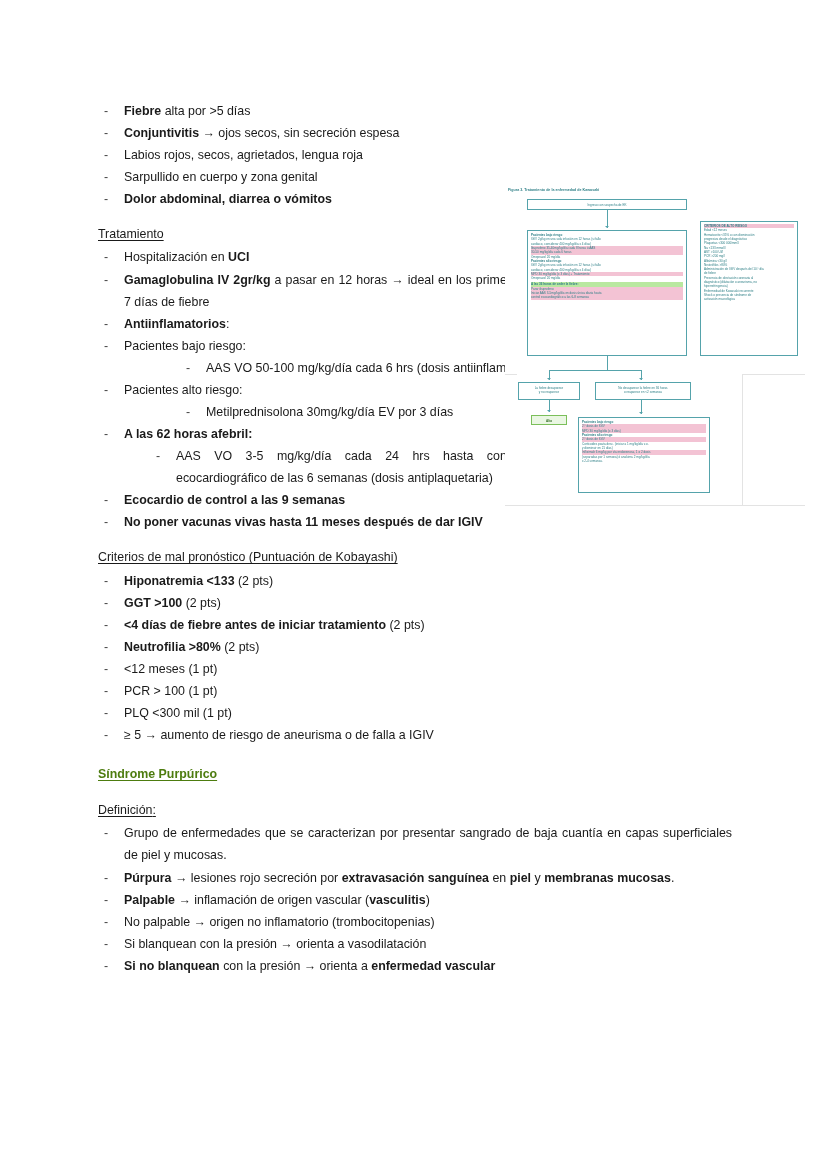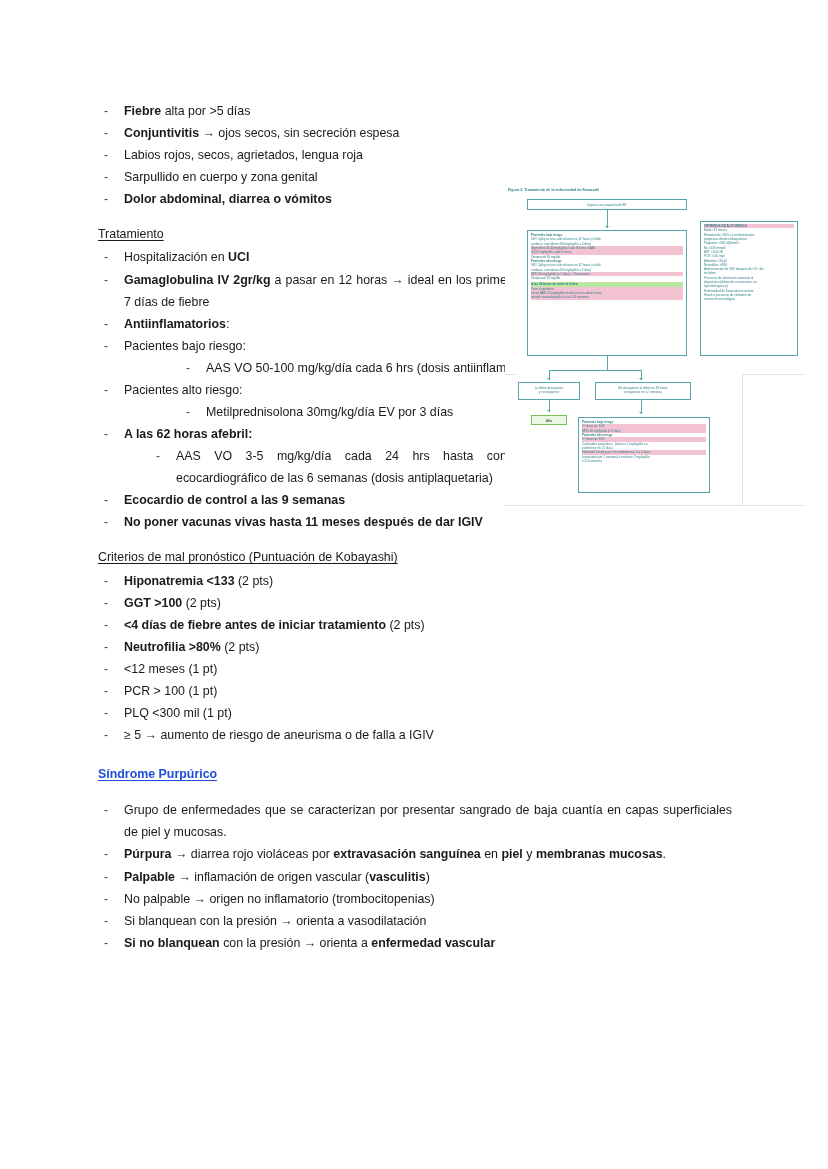--- a/index.html
+++ b/index.html
@@ -23,21 +23,21 @@
     line-height:1.78;
   }
   .sec-head{
     font-size:12.4px;
     text-decoration:underline;
     text-underline-offset:2px;
     margin:0 0 1px 0;
     font-weight:400;
   }
   .sec-head.red{
-    color:#1d4ed8;
+    color:#4d7c0f;
     font-weight:bold;
     text-decoration:underline;
   }
   .spacer-lg{height:17px;}
   .spacer-md{height:13px;}
 
   ul.lv{list-style:none;margin:0;padding:0;}
   li.row{
     position:relative;
     padding-left:26px;
@@ -222,29 +222,30 @@
         <span>≥ 5 → aumento de riesgo de aneurisma o de falla a IGIV</span>
       </li>
     </ul>
 
     <div class="spacer-lg"></div>
 
     <div class="sec-head red">Síndrome Purpúrico</div>
 
     <div class="spacer-md"></div>
 
+    <div class="sec-head"><span class="u">Definición</span><span>:</span></div>
 
     <ul class="lv">
       <li class="row lv1 justify" style="width:608px;">
         <span class="dash">-</span>
         <span>Grupo de enfermedades que se caracterizan por presentar sangrado de baja cuantía en capas superficiales de piel y mucosas.</span>
       </li>
       <li class="row lv1 justify" style="width:608px;">
         <span class="dash">-</span>
-        <b>Púrpura</b><span> → diarrea rojo violáceas por </span><b>extravasación sanguínea</b><span> en </span><b>piel</b><span> y </span><b>membranas mucosas</b><span>.</span>
+        <b>Púrpura</b><span> → lesiones rojo secreción por </span><b>extravasación sanguínea</b><span> en </span><b>piel</b><span> y </span><b>membranas mucosas</b><span>.</span>
       </li>
       <li class="row lv2">
         <span class="dash">-</span>
         <b>Palpable</b><span> → inflamación de origen vascular (</span><b>vasculitis</b><span>)</span>
       </li>
       <li class="row lv2">
         <span class="dash">-</span>
         <span>No palpable → origen no inflamatorio (trombocitopenias)</span>
       </li>
       <li class="row lv2">

